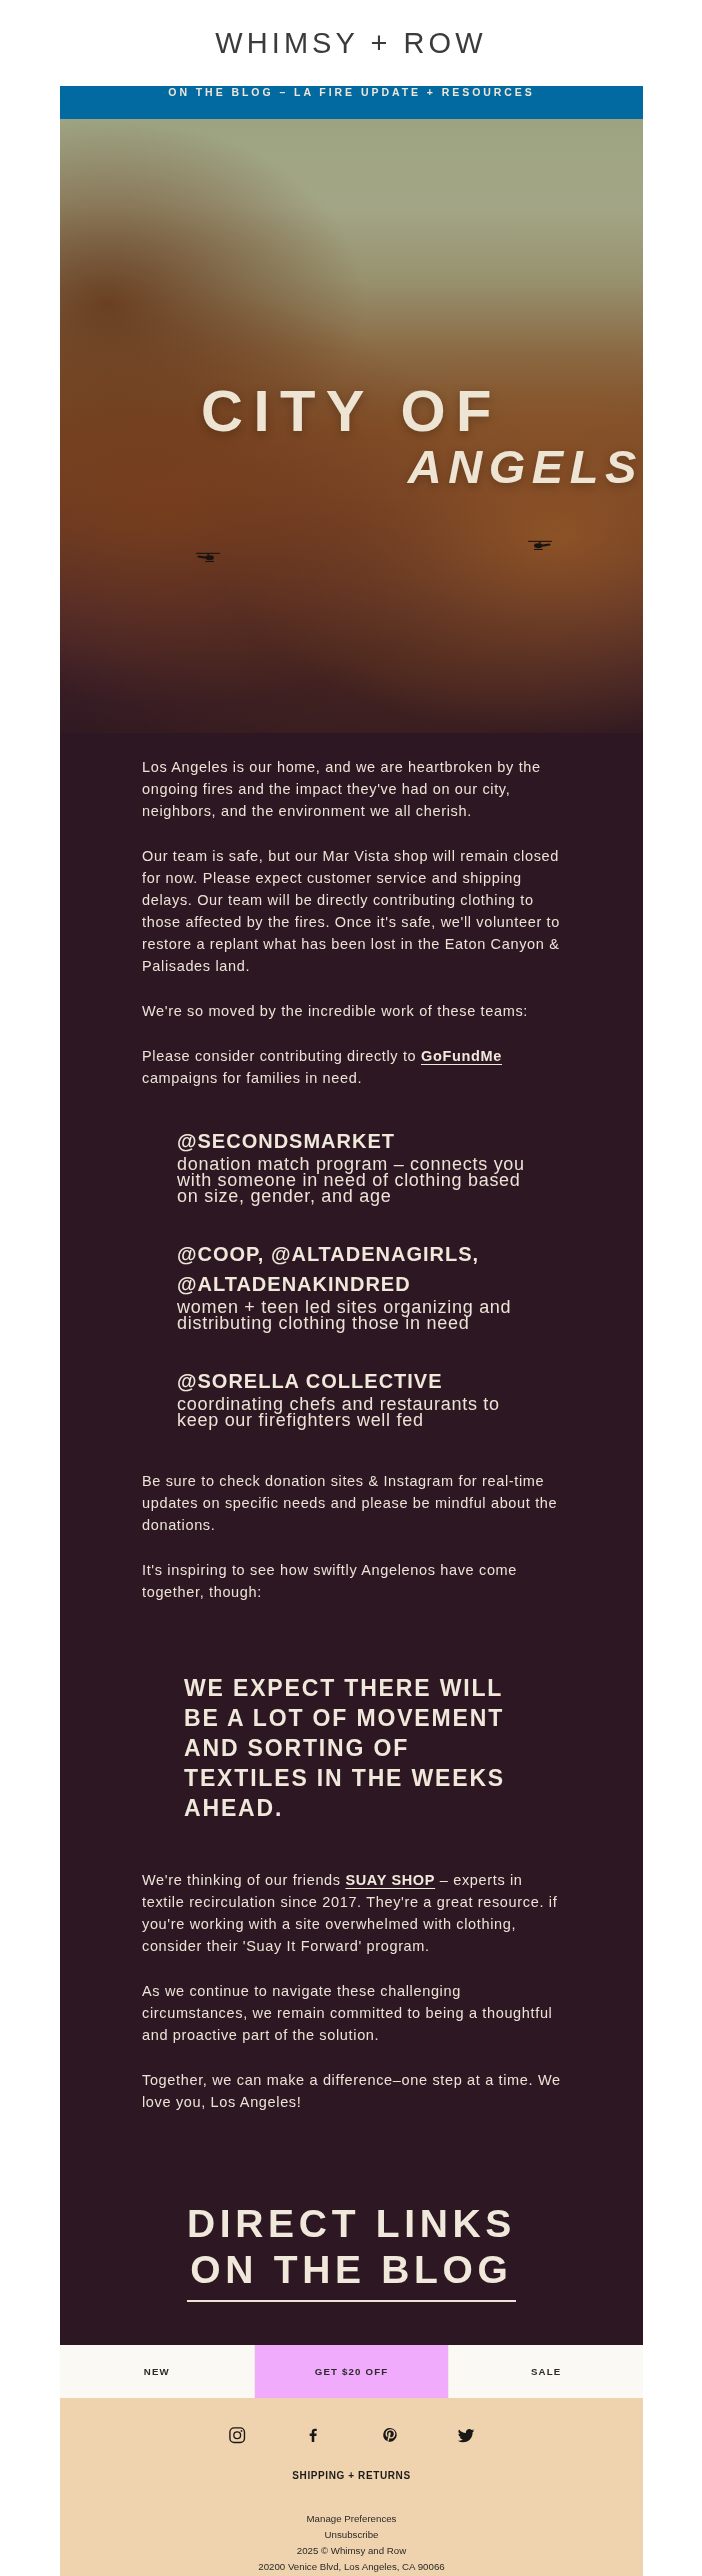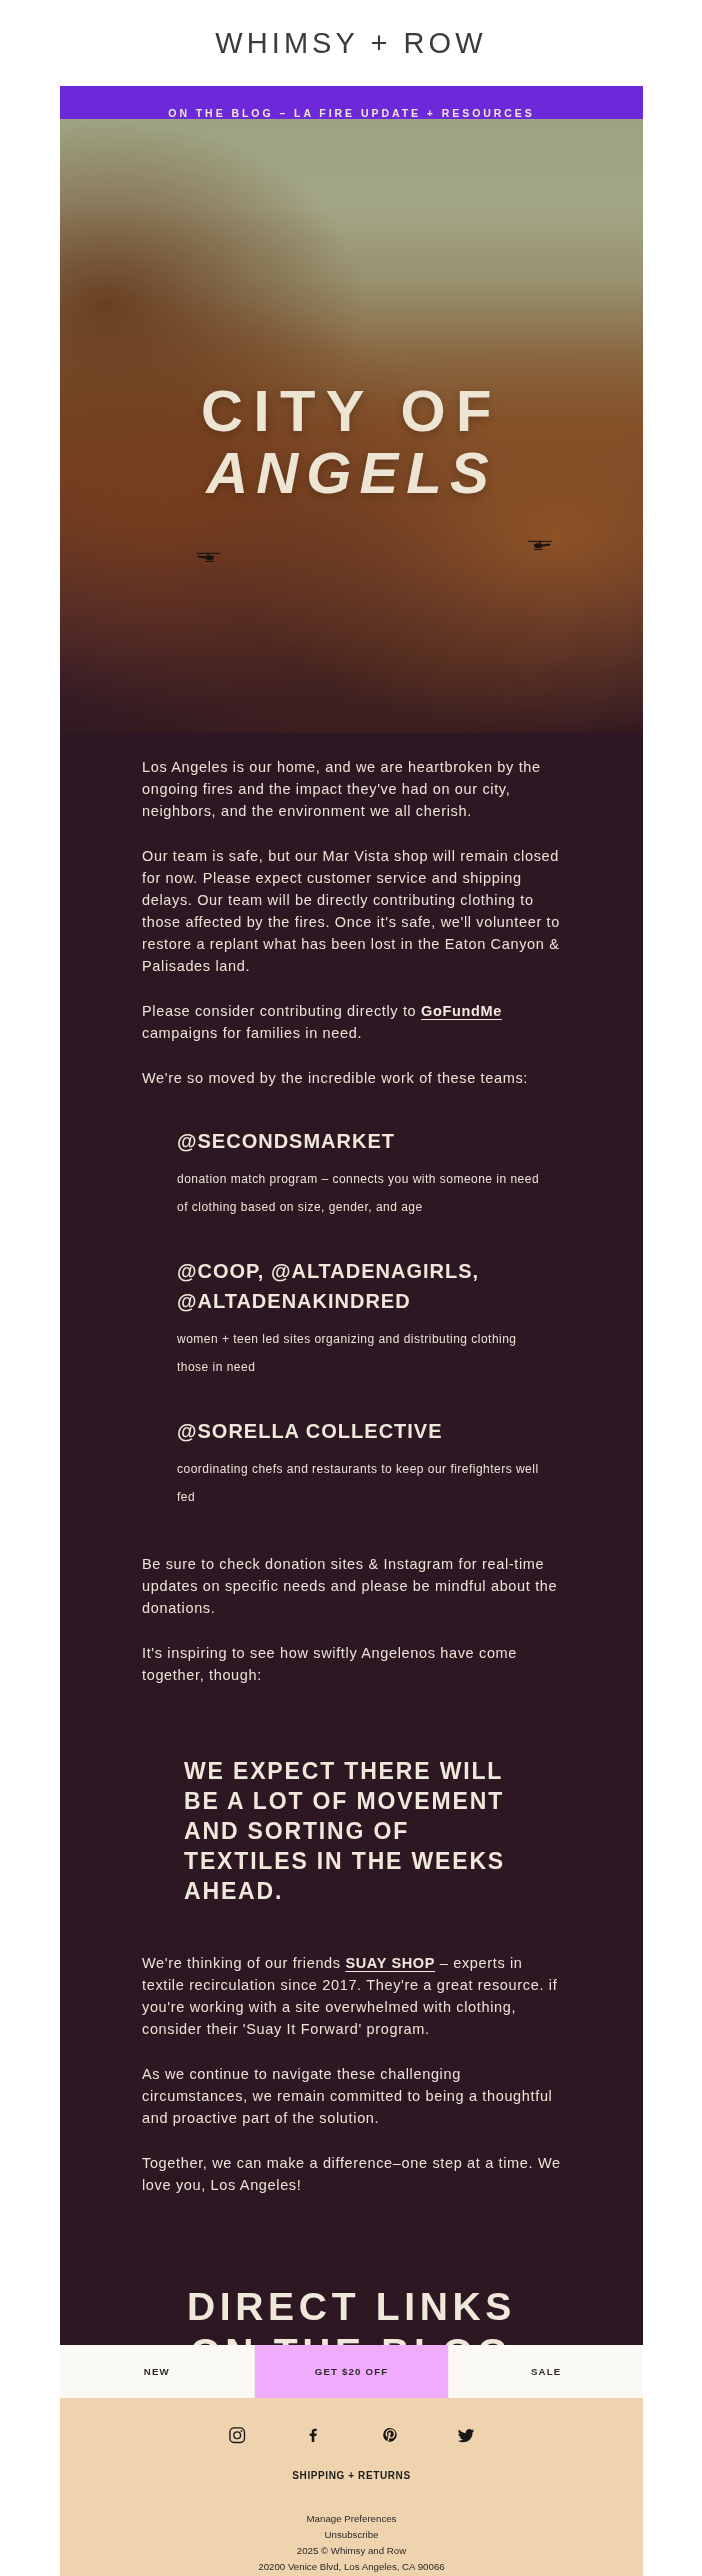--- a/index.html
+++ b/index.html
@@ -4,47 +4,47 @@
 <style>
   html,body{margin:0;padding:0;background:#ffffff;}
   .page{width:702px;height:2576px;margin:0 auto;background:#ffffff;font-family:"Liberation Sans","DejaVu Sans",sans-serif;position:relative;}
   .content-col{width:583px;margin:0 60px;}
 
   
   .header{height:86px;display:flex;align-items:center;justify-content:center;background:#ffffff;}
   .logo{font-size:29px;font-weight:300;letter-spacing:0.14em;color:#3c3a3a;cursor:pointer;}
 
   
-  .banner{height:33px;background:#6d28d9;display:flex;align-items:flex-end;justify-content:center;}
+  .banner{height:33px;background:#0369a1;display:flex;align-items:flex-start;justify-content:center;}
   .banner-text{color:#efe7da;font-size:10.5px;font-weight:600;letter-spacing:0.28em;cursor:pointer;}
 
   
   .hero{height:614px;position:relative;overflow:hidden;
     background:
       radial-gradient(ellipse 369px 263px at 8% 30%, rgba(99,52,24,.85), rgba(99,52,24,0) 70%),
       radial-gradient(ellipse 456px 298px at 18% 62%, rgba(120,62,28,.9), rgba(120,62,28,0) 70%),
       radial-gradient(ellipse 492px 281px at 85% 68%, rgba(150,88,38,.85), rgba(150,88,38,0) 70%),
       radial-gradient(ellipse 614px 228px at 55% 88%, rgba(70,36,30,.95), rgba(70,36,30,0) 75%),
       linear-gradient(180deg,#9da381 0%,#a3a686 14%,#98926f 26%,#8a6a44 38%,#7c4e2a 50%,#643827 64%,#452430 80%,#32192a 90%,#2c1722 100%);}
   .hero-title{position:absolute;top:263px;left:0;width:100%;text-align:center;color:#ede4d3;text-shadow:0 2.6px 8.8px rgba(50,25,10,.35);}
   .hero-title .line1{font-size:58px;font-weight:600;letter-spacing:0.18em;line-height:1.0;}
-  .hero-title .line2{font-size:58px;font-weight:600;font-style:italic;letter-spacing:0.14em;line-height:1.15;}
+  .hero-title .line2{font-size:47px;font-weight:600;font-style:italic;letter-spacing:0.14em;line-height:1.15;text-align:right;}
   .heli{position:absolute;width:26px;height:12.3px;}
   .heli-left{left:135px;top:432px;transform:scaleX(-1);}
   .heli-right{left:467px;top:420px;}
 
   
   .dark-body{height:1612px;background:#2c1722;box-sizing:border-box;padding:23px 82px 0;overflow:hidden;color:#ece3d6;}
   .dark-body p{font-size:14.5px;line-height:22px;letter-spacing:0.045em;margin:0 0 23px;}
   .body-link{color:#f1e9dc;font-weight:bold;text-decoration:underline;text-underline-offset:2.6px;cursor:pointer;}
 
   .teams{margin:37px 0 42px 35px;}
   .team{margin-bottom:35px;}
   .team-handle{display:inline;font-size:20px;font-weight:bold;letter-spacing:0.05em;color:#f0e8da;text-underline-offset:5.3px;text-decoration-thickness:1.3px;line-height:30px;cursor:pointer;}
-  .team-desc{font-size:12px;line-height:28px;letter-spacing:0.04em;margin-top:9px;max-width:369px;}
+  .team-desc{font-size:18px;line-height:16px;letter-spacing:0.04em;margin-top:0;max-width:369px;}
 
   .quote{margin:70px 35px 46px 42px;font-size:23px;font-weight:600;letter-spacing:0.08em;line-height:30px;color:#f0e8da;}
 
   .direct-links{margin-top:88px;text-align:center;}
   .direct-links-inner{display:inline-block;border-bottom:2.6px solid #ece3d6;padding-bottom:7px;cursor:pointer;}
   .direct-links-inner .dl-line{font-size:39px;font-weight:700;letter-spacing:0.12em;line-height:46px;color:#f0e8da;}
 
   
   .nav{height:53px;display:flex;}
   .nav-cell{flex:1;display:flex;align-items:center;justify-content:center;font-size:9.7px;font-weight:600;letter-spacing:0.12em;color:#2d2a28;cursor:pointer;background:#fbf9f4;}
@@ -92,23 +92,23 @@
       <line x1="13" y1="19" x2="29" y2="19" stroke="#1b1310" stroke-width="2"></line>
     </svg>
   </div>
 
   <div class="dark-body content-col">
 
     <p>Los Angeles is our home, and we are heartbroken by the ongoing fires and the impact they've had on our city, neighbors, and the environment we all cherish.</p>
 
     <p>Our team is safe, but our Mar Vista shop will remain closed for now. Please expect customer service and shipping delays. Our team will be directly contributing clothing to those affected by the fires. Once it's safe, we'll volunteer to restore a replant what has been lost in the Eaton Canyon &amp; Palisades land.</p>
 
+    <p>We're so moved by the incredible work of these teams:</p>
+
     <p><span>Please consider contributing directly to </span><span class="body-link">GoFundMe</span><span> campaigns for families in need.</span></p>
-
-    <p>We're so moved by the incredible work of these teams:</p>
 
     <div class="teams">
       <div class="team">
         <span class="team-handle">@SECONDSMARKET</span>
         <div class="team-desc">donation match program – connects you with someone in need of clothing based on size, gender, and age</div>
       </div>
       <div class="team">
         <span class="team-handle">@COOP, @ALTADENAGIRLS, @ALTADENAKINDRED</span>
         <div class="team-desc">women + teen led sites organizing and distributing clothing those in need</div>
       </div>

